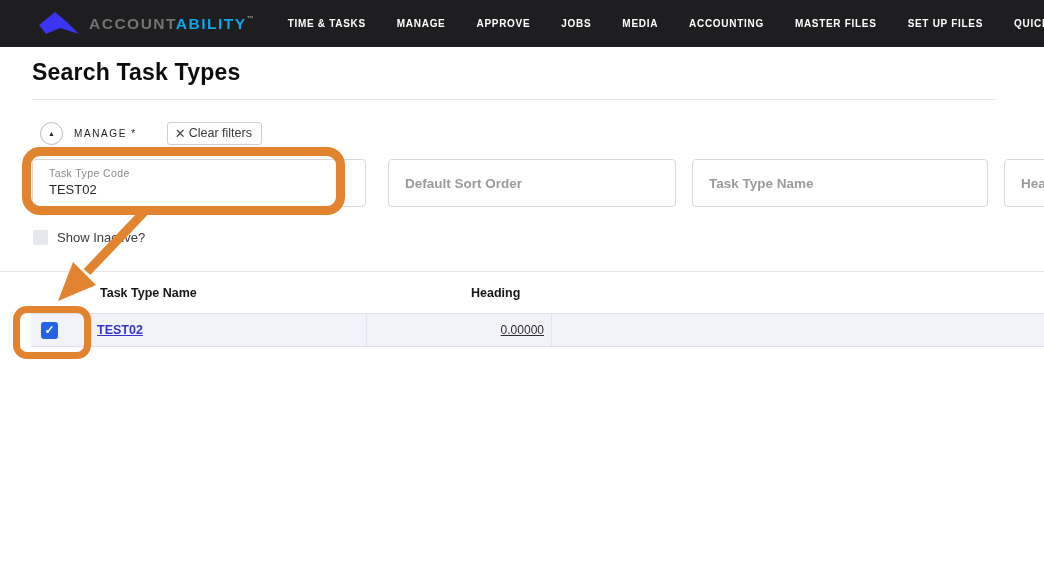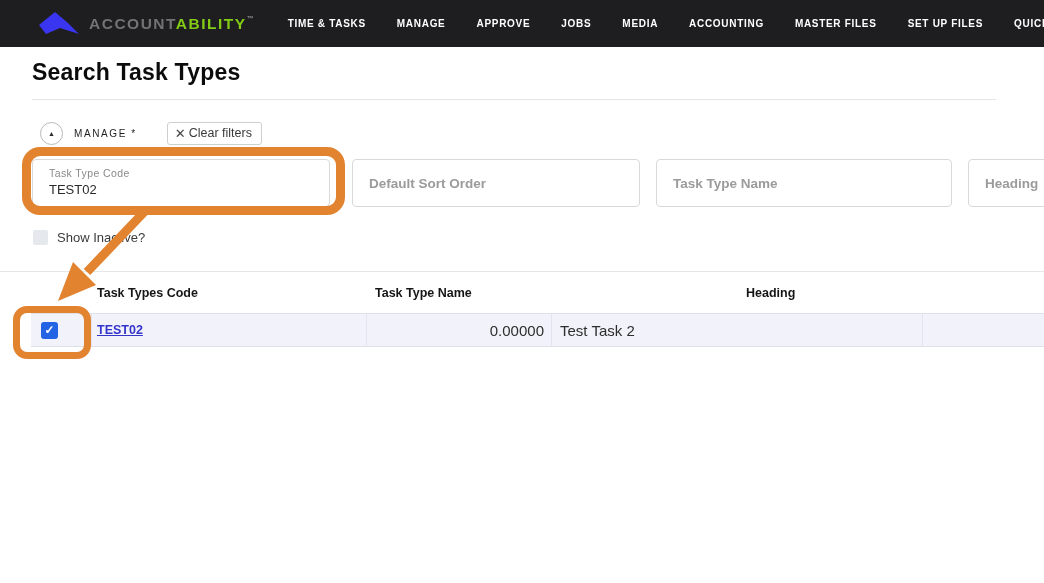--- a/index.html
+++ b/index.html
@@ -17,21 +17,21 @@
     background: #1e1e20;
     display: flex;
     align-items: center;
     padding: 0 0 0 36px;
     white-space: nowrap;
   }
   .brand { display: flex; align-items: center; cursor: pointer; }
   .brand-logo { width: 46px; height: 32px; margin-right: 7px; }
   .brand-text { font-size: 15.5px; font-weight: bold; letter-spacing: 1.5px; }
   .brand-text .p1 { color: #737373; }
-  .brand-text .p2 { color: #84cc16; text-align: right; }
+  .brand-text .p2 { color: #0ea5e9; text-align: right; }
   .brand-text .tm { color: #8f8f92; font-size: 7px; vertical-align: top; letter-spacing: 0; }
   .nav-items { display: flex; margin-left: 34px; }
   .nav-item {
     color: #ffffff;
     font-size: 10px;
     font-weight: bold;
     letter-spacing: 0.7px;
     margin-right: 31px;
     cursor: pointer;
   }
@@ -85,21 +85,21 @@
   
   .fields-row { display: flex; padding-left: 32px; margin-top: 14px; }
   .field {
     height: 48px;
     border: 1px solid #d9d9d9;
     border-radius: 4px;
     background: #fff;
     position: relative;
     flex-shrink: 0;
   }
-  .field-1 { width: 298px; }
+  .field-1 { width: 334px; }
   .field-2 { width: 288px; margin-left: 22px; }
   .field-3 { width: 296px; margin-left: 16px; }
   .field-4 { width: 230px; margin-left: 16px; }
   .f-label {
     position: absolute; top: 7px; left: 16px;
     font-size: 10.5px; color: #8a8a8a; letter-spacing: 0.4px;
   }
   .f-value {
     position: absolute; left: 16px; top: 22px;
     width: calc(100% - 30px);
@@ -148,21 +148,21 @@
   .c1 { width: 275px; padding-left: 5px; flex-shrink: 0; }
   .c2 { width: 185px; padding-right: 7px; text-align: right; flex-shrink: 0; }
   .c3 { width: 371px; padding-left: 8px; flex-shrink: 0; }
   .c4 { flex: 1; padding-left: 8px; }
   .t-row .c0, .t-row .c1, .t-row .c2, .t-row .c3 {
     align-self: stretch; display: flex; align-items: center;
     border-right: 1px solid #e4e4f0;
   }
   .t-row .c2 { justify-content: flex-end; }
   .t-row .c4 { align-self: stretch; }
-  .cell-text { font-size: 15px; color: #2e2e2e; }
+  .cell-text { font-size: 12px; color: #2e2e2e; text-decoration: underline; }
   .row-link {
     font-size: 12.5px; font-weight: bold;
     color: #3434cb; text-decoration: underline;
     cursor: pointer;
   }
   .cb-checked {
     width: 17px; height: 17px;
     background: #2363e4;
     border-radius: 3px;
     display: flex; align-items: center; justify-content: center;
@@ -240,38 +240,34 @@
 <div class="show-inactive">
   <div class="cb-unchecked"></div>
   <span class="show-inactive-label">Show Inactive?</span>
 </div>
 
 <div class="divider-2"></div>
 
 <div class="table">
   <div class="t-header">
     <div class="c0"></div>
-    <div class="c1 th">Task Types Code</div>
     <div class="c3 th">Task Type Name</div>
     <div class="c4 th">Heading</div>
   </div>
   <div class="t-row">
     <div class="c0">
       <div class="cb-checked">
         <span>✓</span>
       </div>
     </div>
     <div class="c1">
       <span class="row-link">TEST02</span>
     </div>
     <div class="c2">
       <span class="cell-text">0.00000</span>
-    </div>
-    <div class="c3">
-      <span class="cell-text">Test Task 2</span>
     </div>
     <div class="c4">
       <span class="cell-text"></span>
     </div>
   </div>
 </div>
 
 <div class="annot annot-box-1"></div>
 <div class="annot annot-box-2"></div>
 <svg class="annot annot-arrow" viewBox="0 0 1044 583">

